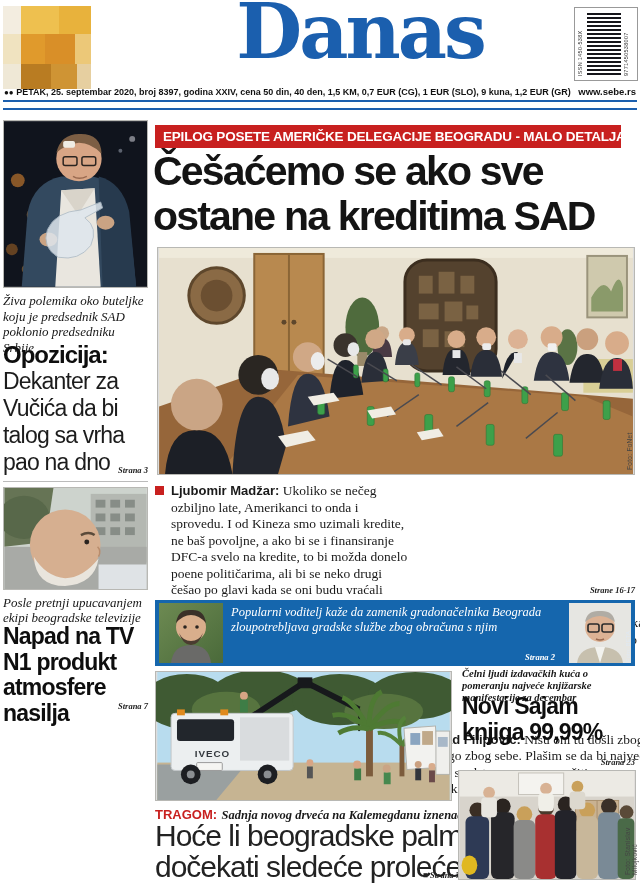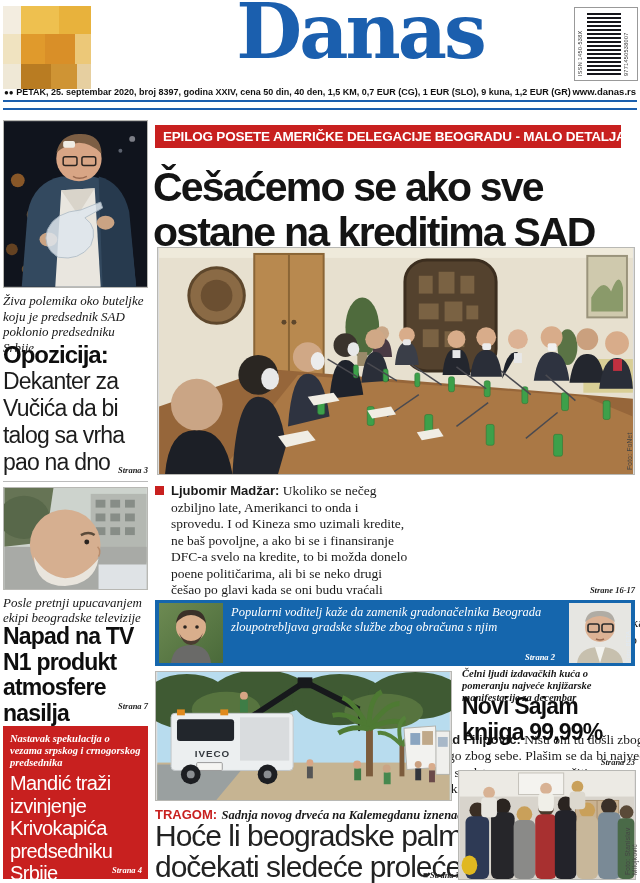--- a/index.html
+++ b/index.html
@@ -52,21 +52,21 @@
     <div class="abs vcred" style="left:2px;top:4px;height:64px;font-size:5.5px;color:#333;">ISSN 1450-538X</div>
     <div class="abs stripes" style="left:12px;top:5px;width:34px;height:62px;"></div>
     <div class="abs vcred" style="left:48px;top:4px;height:64px;font-size:5.5px;color:#333;">9771450538007</div>
   </div>
 
   <div class="abs" style="left:4px;top:86px;width:632px;display:flex;justify-content:space-between;align-items:flex-end;">
     <div style="font-size:9px;font-weight:bold;color:#111;white-space:nowrap;">
       <span style="color:#111;font-size:8px;">●●</span>
       <span>PETAK, 25. septembar 2020, broj 8397, godina XXIV, cena 50 din, 40 den, 1,5 KM, 0,7 EUR (CG), 1 EUR (SLO), 9 kuna, 1,2 EUR (GR)</span>
     </div>
-    <div style="font-size:9.5px;font-weight:bold;">www.danas.rs</div>
+    <div style="font-size:9.5px;font-weight:bold;">www.sebe.rs</div>
   </div>
   <div class="abs" style="left:3px;top:100px;width:634px;height:6px;border-top:2px solid #1b5fae;border-bottom:2px solid #1b5fae;"></div>
 
   <svg class="abs ph" style="left:3px;top:120px;" width="145" height="168" viewBox="0 0 145 168">
     <rect width="145" height="168" fill="#10141d"></rect>
     <circle cx="14" cy="60" r="7" fill="#c97b2e" opacity=".65"></circle>
     <circle cx="28" cy="95" r="5" fill="#d98a35" opacity=".5"></circle>
     <circle cx="8" cy="130" r="6" fill="#b86f28" opacity=".5"></circle>
     <circle cx="22" cy="150" r="4" fill="#e0a050" opacity=".4"></circle>
     <circle cx="130" cy="18" r="3" fill="#e8e8f0" opacity=".5"></circle>
@@ -129,29 +129,24 @@
       <path d="M95,60 Q99,64 96,70" stroke="#b98c6c" stroke-width="1.5" fill="none"></path>
       <rect x="96" y="78" width="49" height="25" fill="#dfe3e6"></rect>
     </g>
   </svg>
 
   <div class="abs ser-i" style="left:3px;top:595px;width:146px;font-size:13px;line-height:15px;color:#161616;">Posle pretnji upucavanjem ekipi beogradske televizije</div>
 
   <div class="abs" style="left:3px;top:624px;width:146px;font-size:23px;font-weight:bold;letter-spacing:-.8px;line-height:25.5px;color:#0e0e0e;">Napad na TV N1 produkt atmosfere nasilja</div>
   <div class="abs pageref" style="left:90px;top:701px;width:58px;">Strana 7</div>
 
-  <div class="abs redbox" style="left:3px;top:726px;width:145px;height:153px;box-sizing:border-box;padding:7px 7px 4px 7px;">
-    <div class="ser-i" style="font-size:10.5px;line-height:12px;font-weight:bold;color:#fff;">Nastavak spekulacija o vezama srpskog i crnogorskog predsednika</div>
-    <div style="margin-top:3px;font-size:20px;font-weight:400;letter-spacing:-.6px;line-height:22.5px;color:#fff;">Mandić traži izvinjenje Krivokapića predsedniku Srbije</div>
-    <div class="pageref-w" style="position:absolute;right:6px;bottom:4px;">Strana 4</div>
-  </div>
 
   <div class="abs kickbar" style="left:155px;top:125px;width:458px;height:23px;">EPILOG POSETE AMERIČKE DELEGACIJE BEOGRADU - MALO DETALJA, ALI PUNO NADE</div>
 
-  <div class="abs" style="left:153px;top:149px;width:485px;margin-top:16px;">
+  <div class="abs" style="left:153px;top:149px;width:485px;">
     <div class="bighl">Češaćemo se ako sve</div>
     <div class="bighl">ostane na kreditima SAD</div>
   </div>
 
   <svg class="abs ph" style="left:157px;top:247px;" width="478" height="228" viewBox="0 0 478 228">
     <rect width="478" height="228" fill="#e7e0cf"></rect>
     <rect x="0" y="0" width="478" height="10" fill="#efeadb"></rect>
     <circle cx="58" cy="48" r="28" fill="#8a6a45" stroke="#5e472c" stroke-width="3"></circle>
     <circle cx="58" cy="48" r="16" fill="#6b4f31"></circle>
     <rect x="96" y="6" width="70" height="132" fill="#b8894f" stroke="#8a6536" stroke-width="2"></rect>

